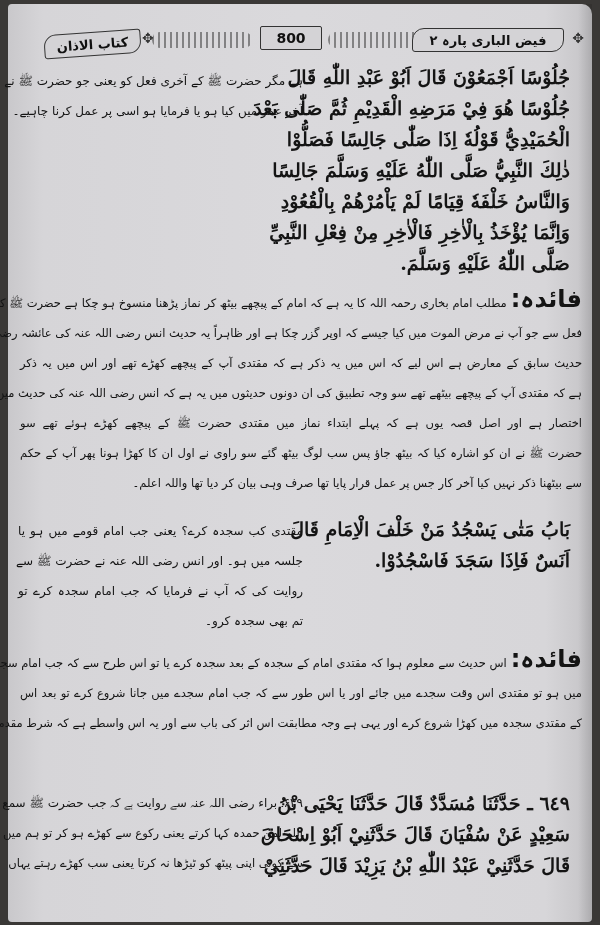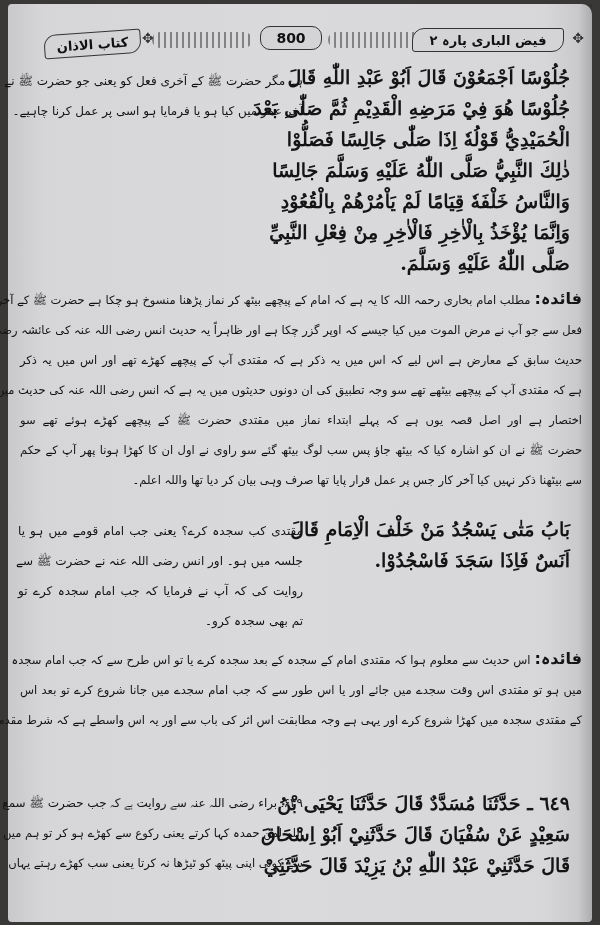--- a/index.html
+++ b/index.html
@@ -23,21 +23,21 @@
   }
   .header .frame {
     position:absolute; top:6px; height:22px; border:1.5px solid #333;
     background:#d4d3d6; border-radius:12px 3px 12px 3px;
     display:flex; align-items:center; justify-content:center;
     font-weight:bold; font-size:13px; color:#111; direction:rtl;
   }
   .header .book { right:28px; width:150px; }
   .header .chapter { left:22px; width:95px; top:10px; transform:rotate(-4deg);}
   .header .pageno {
-    left:238px; width:60px; top:4px; border-radius:10px; font-size:14px;
+    left:238px; width:60px; top:4px; border-radius:2px; font-size:14px;
   }
   .orn {
     position:absolute; top:10px; height:16px; 
     background:repeating-linear-gradient(90deg,#3c3c3c 0 2px,transparent 2px 6px);
     opacity:.55; border-radius:8px;
   }
   .orn.o1{ left:130px; width:100px;}
   .orn.o2{ left:306px; width:100px;}
   .knot{ position:absolute; font-size:14px; color:#333; top:8px;}
   .col-ar, .col-ur, .full {
@@ -46,21 +46,21 @@
   .ar-line {
     font-family:"DejaVu Serif", serif; font-weight:bold;
     font-size:19px; line-height:31px; white-space:nowrap; text-align:right;
   }
   .ur-line {
     font-family:"DejaVu Sans", sans-serif;
     font-size:13.5px; line-height:30px; white-space:nowrap; text-align:justify;
     text-align-last:justify;
   }
   .ur-line.last { text-align-last:right; }
-  .fawaid { font-weight:bold; font-size:16px; margin-left:4px;}
+  .fawaid { font-weight:bold; font-size:24px; margin-left:4px;}
 </style>
 </head>
 <body>
 
 <div class="page">
   <div class="page-shadow-r"></div>
 
   <div class="header">
     <div class="frame chapter">کتاب الاذان</div>
     <span class="knot" style="left:120px">✥</span>

